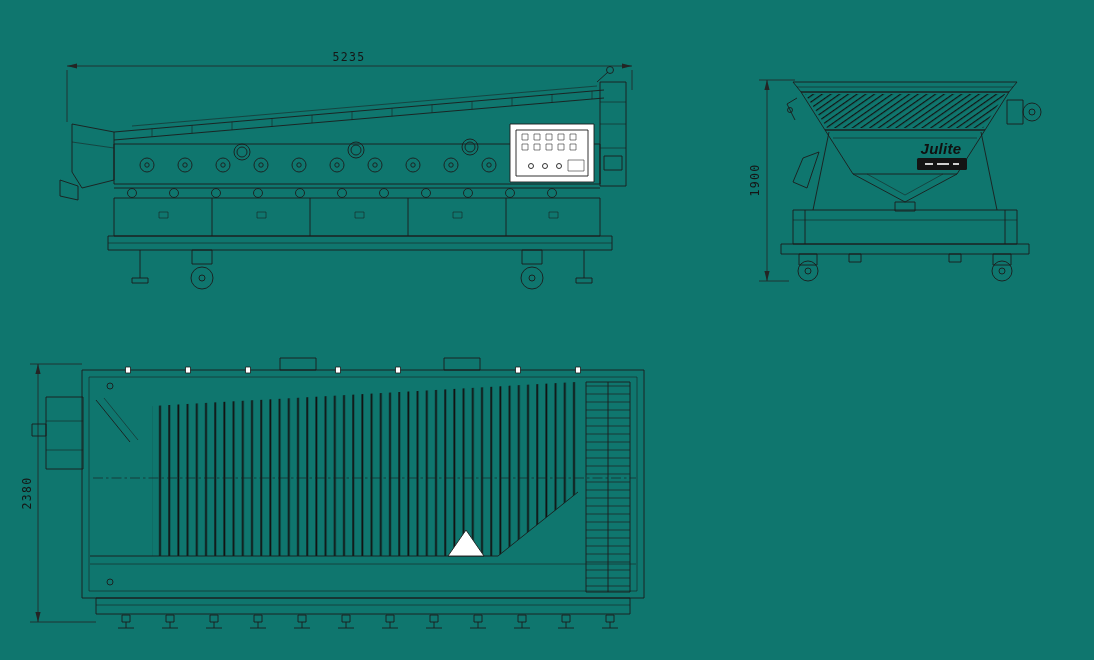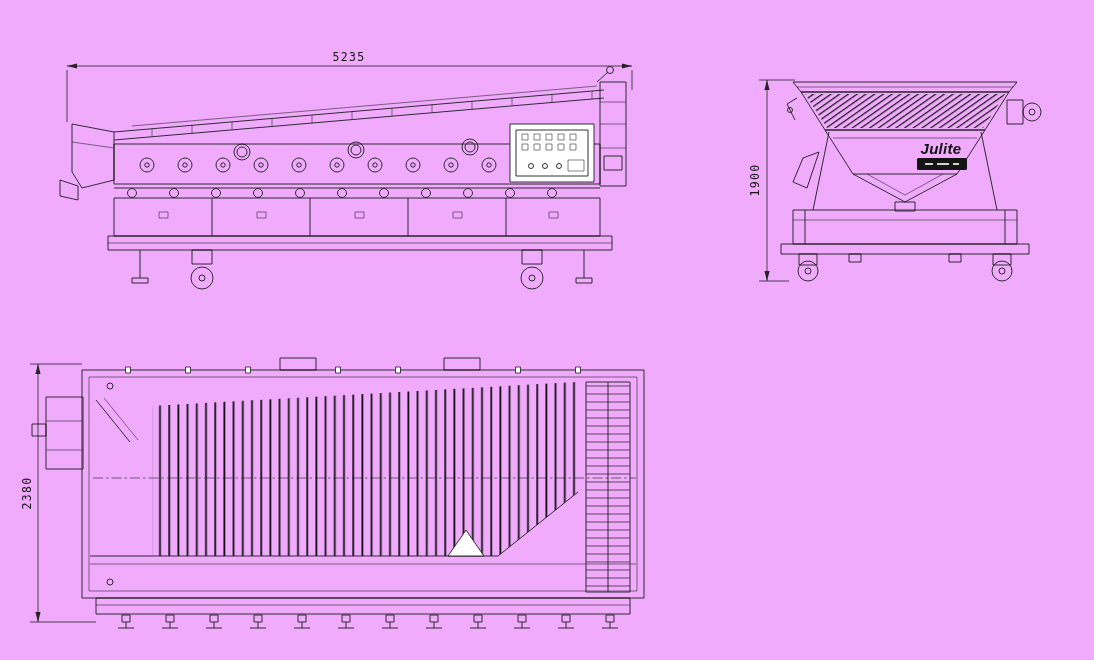--- a/index.html
+++ b/index.html
@@ -1,19 +1,19 @@
 <!DOCTYPE html>
 <html><head>
 <meta charset="utf-8">
 <style>
   *{box-sizing:border-box}
   html,body{margin:0;padding:0}
   body{width:1094px;height:660px;background:#ffffff;position:relative;overflow:hidden;
        font-family:"DejaVu Sans Mono",monospace}
-  .sheet{position:absolute;inset:0;background:#f0abfc}
+  .sheet{position:absolute;inset:0;background:#0f766e}
   figure{position:absolute;margin:0;padding:0}
   svg{display:block;overflow:visible}
 
   
   .dim line{stroke:#242424;stroke-width:.8;fill:none}
   .dim .ah{fill:#242424;stroke:none}
   .dim text{font-family:"DejaVu Sans Mono",monospace;font-size:11.5px;
             letter-spacing:.12em;fill:#161616;stroke:none}
 
   

